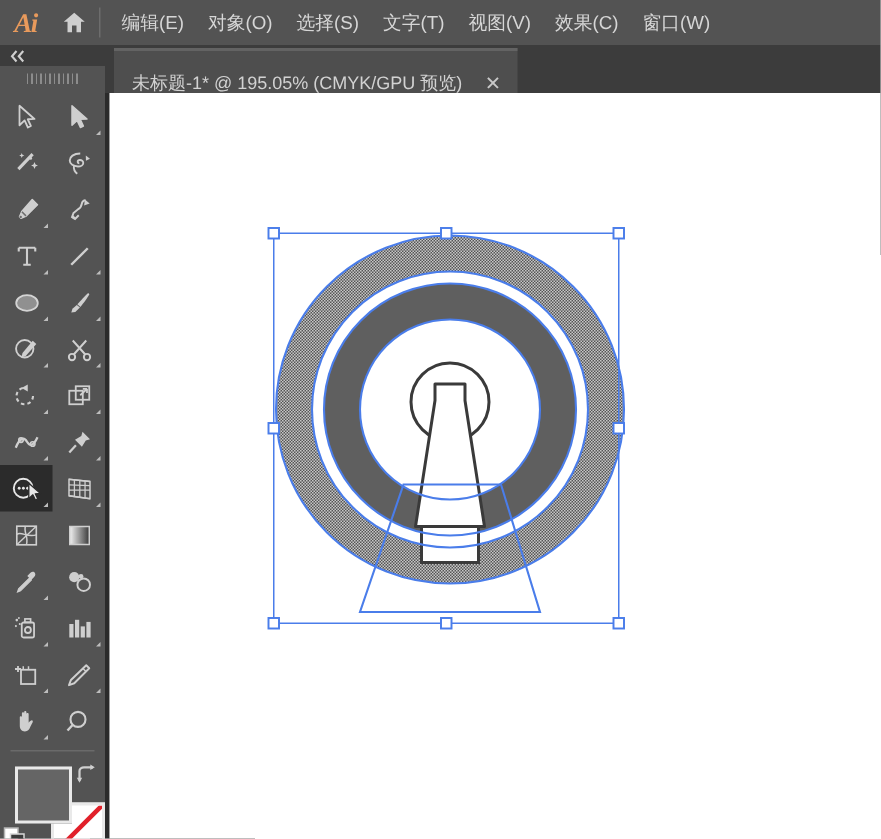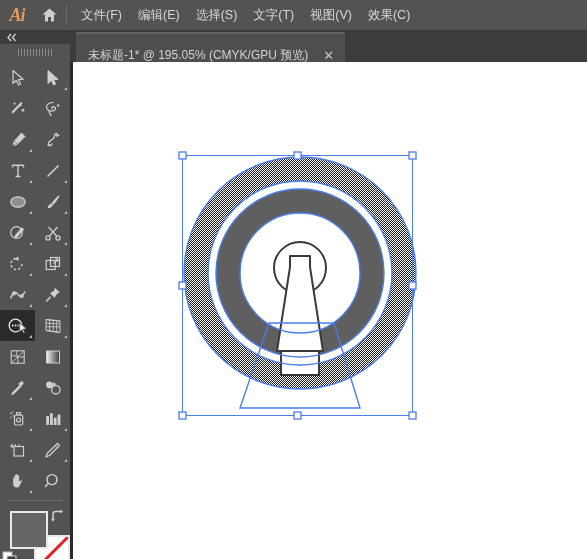--- a/index.html
+++ b/index.html
@@ -119,26 +119,27 @@
 <div class="app">
 
   <div class="menubar">
     <div class="ai-logo">Ai</div>
     <div class="home-ico">
       <svg width="17" height="16" viewBox="0 0 17 16">
         <path d="M8.5 1.5 L15.5 7.5 L13 7.5 L13 14.5 L10 14.5 L10 10 L7 10 L7 14.5 L4 14.5 L4 7.5 L1.5 7.5 Z" fill="#cfcfcf"></path>
       </svg>
     </div>
     <div class="mb-sep"></div>
-    <div class="menu-item">文件(F)</div>
     <div class="menu-item">编辑(E)</div>
+    <div class="menu-item">对象(O)</div>
     <div class="menu-item">选择(S)</div>
     <div class="menu-item">文字(T)</div>
     <div class="menu-item">视图(V)</div>
     <div class="menu-item">效果(C)</div>
+    <div class="menu-item">窗口(W)</div>
   </div>
 
   <div class="tabbar">
     <div class="doc-tab">
       <span class="doc-tab-label">未标题-1* @ 195.05% (CMYK/GPU 预览)</span>
       <span class="doc-tab-close">✕</span>
     </div>
   </div>
 
   <div class="toolpanel">

